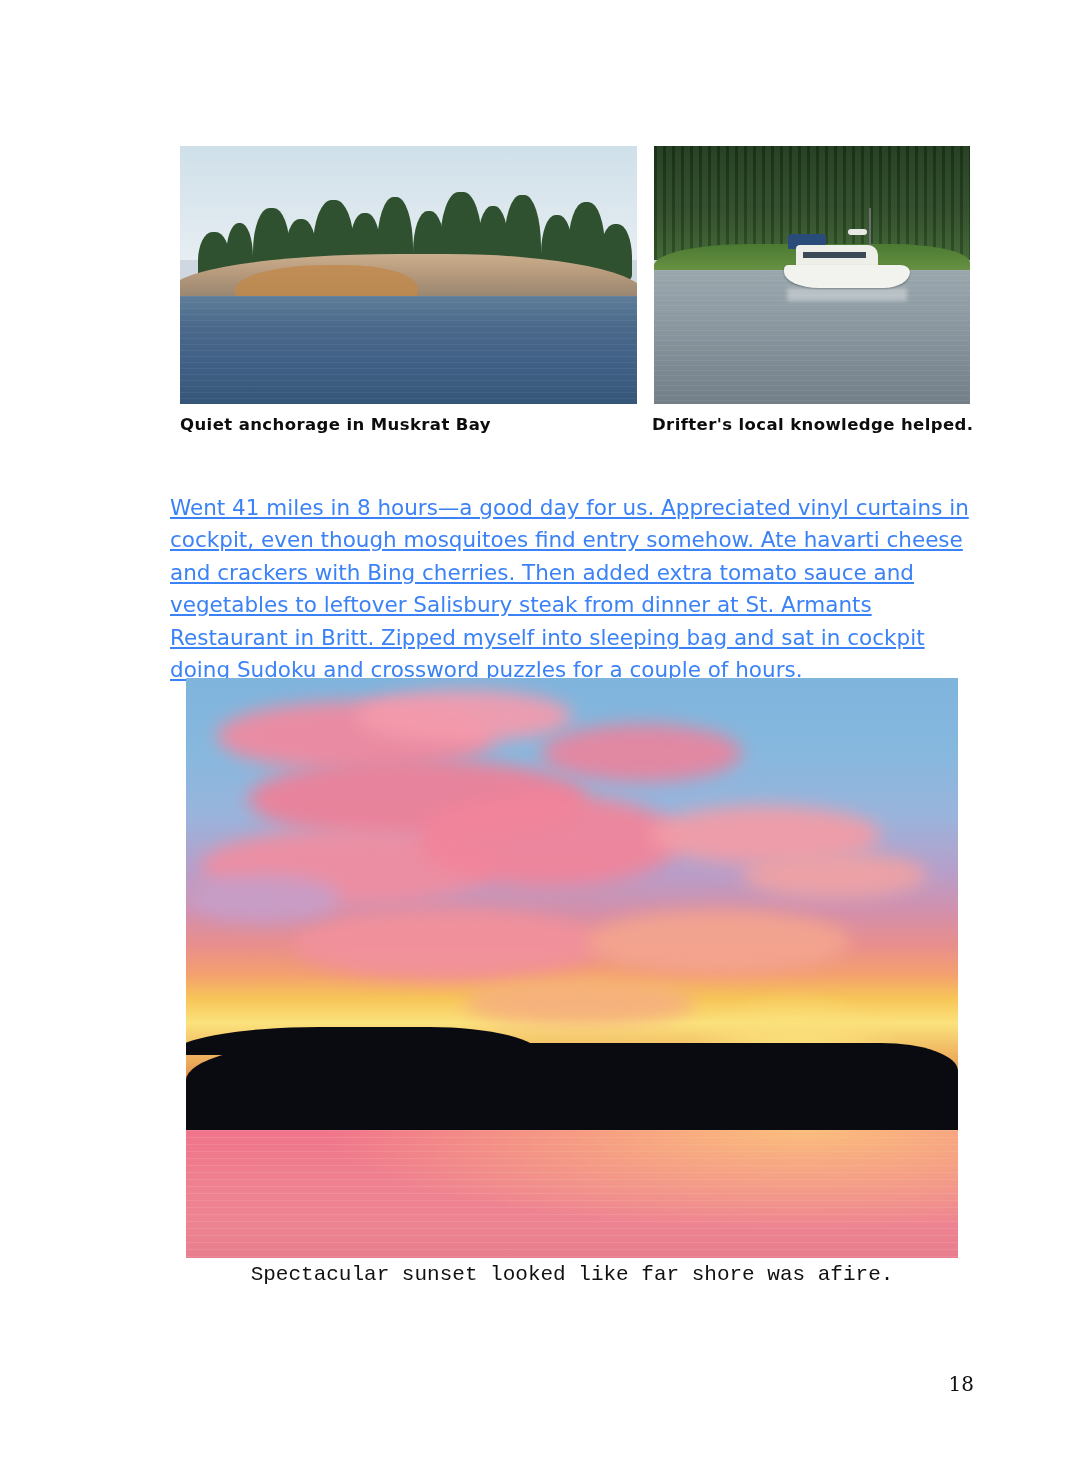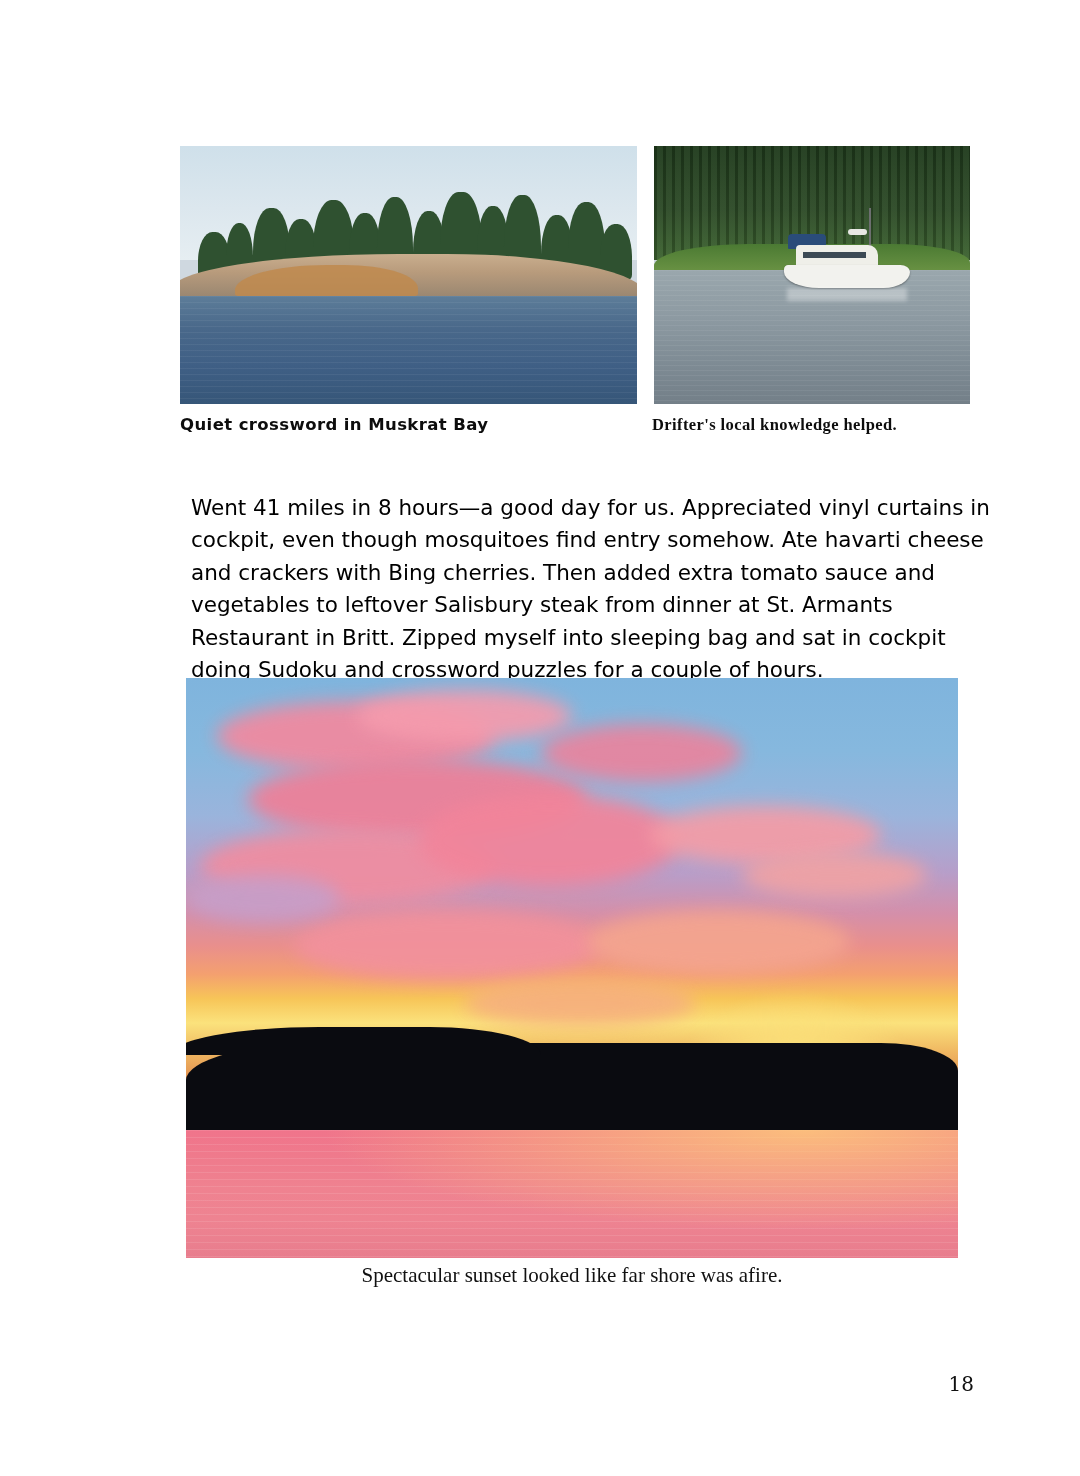--- a/index.html
+++ b/index.html
@@ -209,32 +209,33 @@
     position: absolute;
     top: 0;
     font-family: "DejaVu Sans", sans-serif;
     font-weight: bold;
     font-size: 16.5px;
     letter-spacing: .4px;
     color: #0d0d0d;
     white-space: nowrap;
   }
   .cap-left { left: 0; }
-  .cap-right { left: 472px; font-family: Liberation Serif, serif; }
+  .cap-right { left: 472px; }
 
   
   .body-text {
     position: absolute;
-    left: 191px;
+    left: 170px;
     top: 470px;
     width: 800px;
     font-family: "DejaVu Sans", sans-serif;
     font-size: 21.5px;
     line-height: 32.5px;
-    color: #000000;
+    color: #3b82f6;
+    text-decoration: underline;
   }
 
   
   .sunset-wrap {
     position: absolute;
     left: 186px;
     top: 678px;
     width: 772px;
     height: 580px;
     overflow: hidden;
@@ -323,21 +324,21 @@
       radial-gradient(ellipse at 80% 0%, rgba(255,214,120,.75) 0%, rgba(255,214,120,0) 55%),
       repeating-linear-gradient(to bottom, rgba(255,255,255,.10) 0 1px, rgba(0,0,0,0) 1px 7px);
   }
 
   .sunset-caption {
     position: absolute;
     left: 186px;
     top: 1263px;
     width: 772px;
     text-align: center;
-    font-family: Liberation Serif, serif;
+    font-family: Liberation Mono, monospace;
     font-size: 21px;
     color: #111111;
   }
 
   .page-number {
     position: absolute;
     right: 106px;
     top: 1372px;
     font-family: "DejaVu Serif", serif;
     font-size: 20px;
@@ -382,21 +383,21 @@
       <div class="boat-radar"></div>
       <div class="boat-canopy"></div>
       <div class="boat-cabin"></div>
       <div class="boat-window"></div>
       <div class="boat-hull"></div>
       <div class="boat-reflection"></div>
     </div>
   </div>
 
   <div class="caption-row">
-    <div class="cap-bold cap-left">Quiet crossword in Muskrat Bay</div>
+    <div class="cap-bold cap-left">Quiet anchorage in Muskrat Bay</div>
     <div class="cap-bold cap-right">Drifter's local knowledge helped.</div>
   </div>
 
   <p class="body-text">Went 41 miles in 8 hours—a good day for us. Appreciated vinyl curtains in cockpit, even though mosquitoes find entry somehow. Ate havarti cheese and crackers with Bing cherries. Then added extra tomato sauce and vegetables to leftover Salisbury steak from dinner at St. Armants Restaurant in Britt. Zipped myself into sleeping bag and sat in cockpit doing Sudoku and crossword puzzles for a couple of hours.</p>
 
   <div class="sunset-wrap">
     <div class="sunset-sky"></div>
     <div class="cloud c1"></div>
     <div class="cloud c2"></div>
     <div class="cloud c3"></div>

